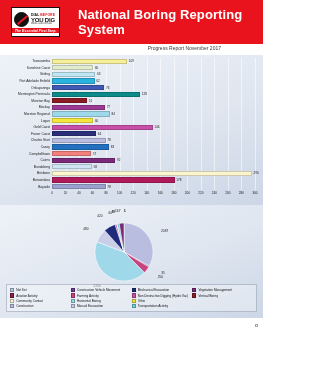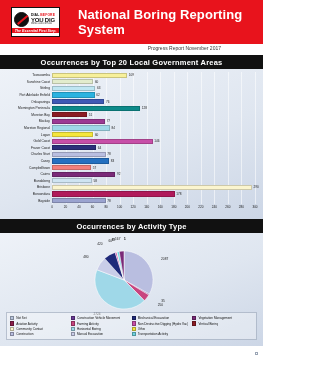--- a/index.html
+++ b/index.html
@@ -187,21 +187,20 @@
     <div class="logo-tag">The Essential First Step.</div>
   </div>
   <div class="app-title">National Boring Reporting System</div>
 </div>
 
 <div class="subtitle-bar">
   <div class="subtitle">Progress Report November 2017</div>
 </div>
 
 <div class="panel">
-  <div class="panel-title">Occurrences by Top 20 Local Government Areas</div>
   <div class="panel-body" id="bar-body">
     <div class="bar-plot">
       <div class="gridlines" id="gridlines">
           <div class="gridline" style="left: 0%;"></div>
           <div class="gridline" style="left: 6.66667%;"></div>
           <div class="gridline" style="left: 13.3333%;"></div>
           <div class="gridline" style="left: 20%;"></div>
           <div class="gridline" style="left: 26.6667%;"></div>
           <div class="gridline" style="left: 33.3333%;"></div>
           <div class="gridline" style="left: 40%;"></div>
@@ -373,21 +372,20 @@
         <div class="axis-tick" style="left: 73.3333%;">220</div>
         <div class="axis-tick" style="left: 80%;">240</div>
         <div class="axis-tick" style="left: 86.6667%;">260</div>
         <div class="axis-tick" style="left: 93.3333%;">280</div>
         <div class="axis-tick" style="left: 100%;">300</div>
       </div>
   </div>
 </div>
 
 <div class="panel">
-  <div class="panel-title">Occurrences by Activity Type</div>
   <div class="panel-body" id="pie-body">
     <div class="pie-wrap">
       <svg class="pie-svg" id="pie-svg" width="62" height="62" viewBox="0 0 62 62">
           <path d="M 31 31 L 31 2 A 29 29 0 0 1 31.02887218250778 2.0000143724677457 Z" fill="#b8c4dd" stroke="#ffffff" stroke-width="0.5"></path>
           <path d="M 31 31 L 31.02887218250778 2.0000143724677457 A 29 29 0 0 1 31.057744336397324 2.0000574898567436 Z" fill="#8b1c4a" stroke="#ffffff" stroke-width="0.5"></path>
           <path d="M 31 31 L 31.057744336397324 2.0000574898567436 A 29 29 0 0 1 56.32378113516237 45.13174118848752 Z" fill="#b9bee0" stroke="#ffffff" stroke-width="0.5"></path>
           <path d="M 31 31 L 56.32378113516237 45.13174118848752 A 29 29 0 0 1 55.81607691860029 46.0054099034353 Z" fill="#6a3a96" stroke="#ffffff" stroke-width="0.5"></path>
           <path d="M 31 31 L 55.81607691860029 46.0054099034353 A 29 29 0 0 1 51.35497931425587 51.65610846980175 Z" fill="#c8447f" stroke="#ffffff" stroke-width="0.5"></path>
           <path d="M 31 31 L 51.35497931425587 51.65610846980175 A 29 29 0 0 1 3.8912289267286617 20.698809248588432 Z" fill="#9fd8e8" stroke="#ffffff" stroke-width="0.5"></path>
           <path d="M 31 31 L 3.8912289267286617 20.698809248588432 A 29 29 0 0 1 11.665763875694775 9.385483732231926 Z" fill="#c9cde8" stroke="#ffffff" stroke-width="0.5"></path>

